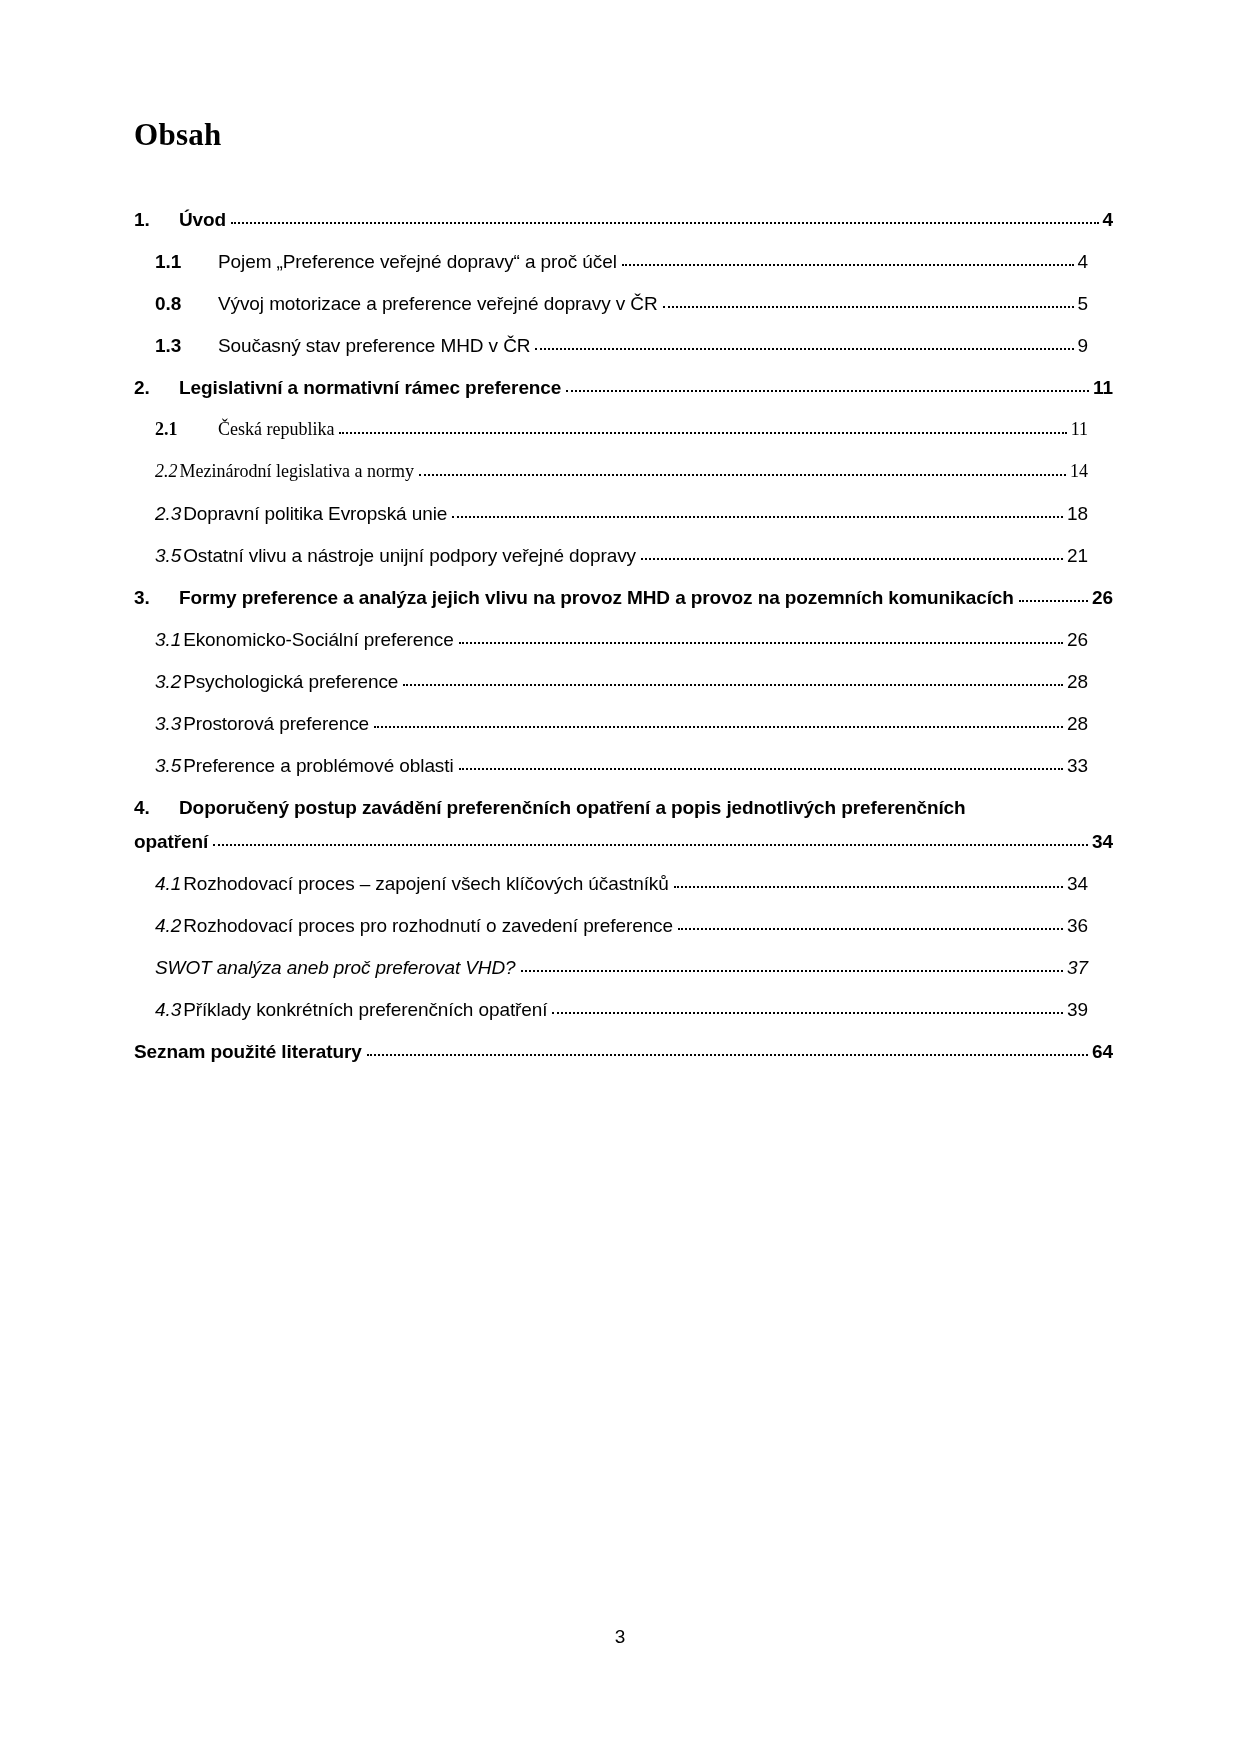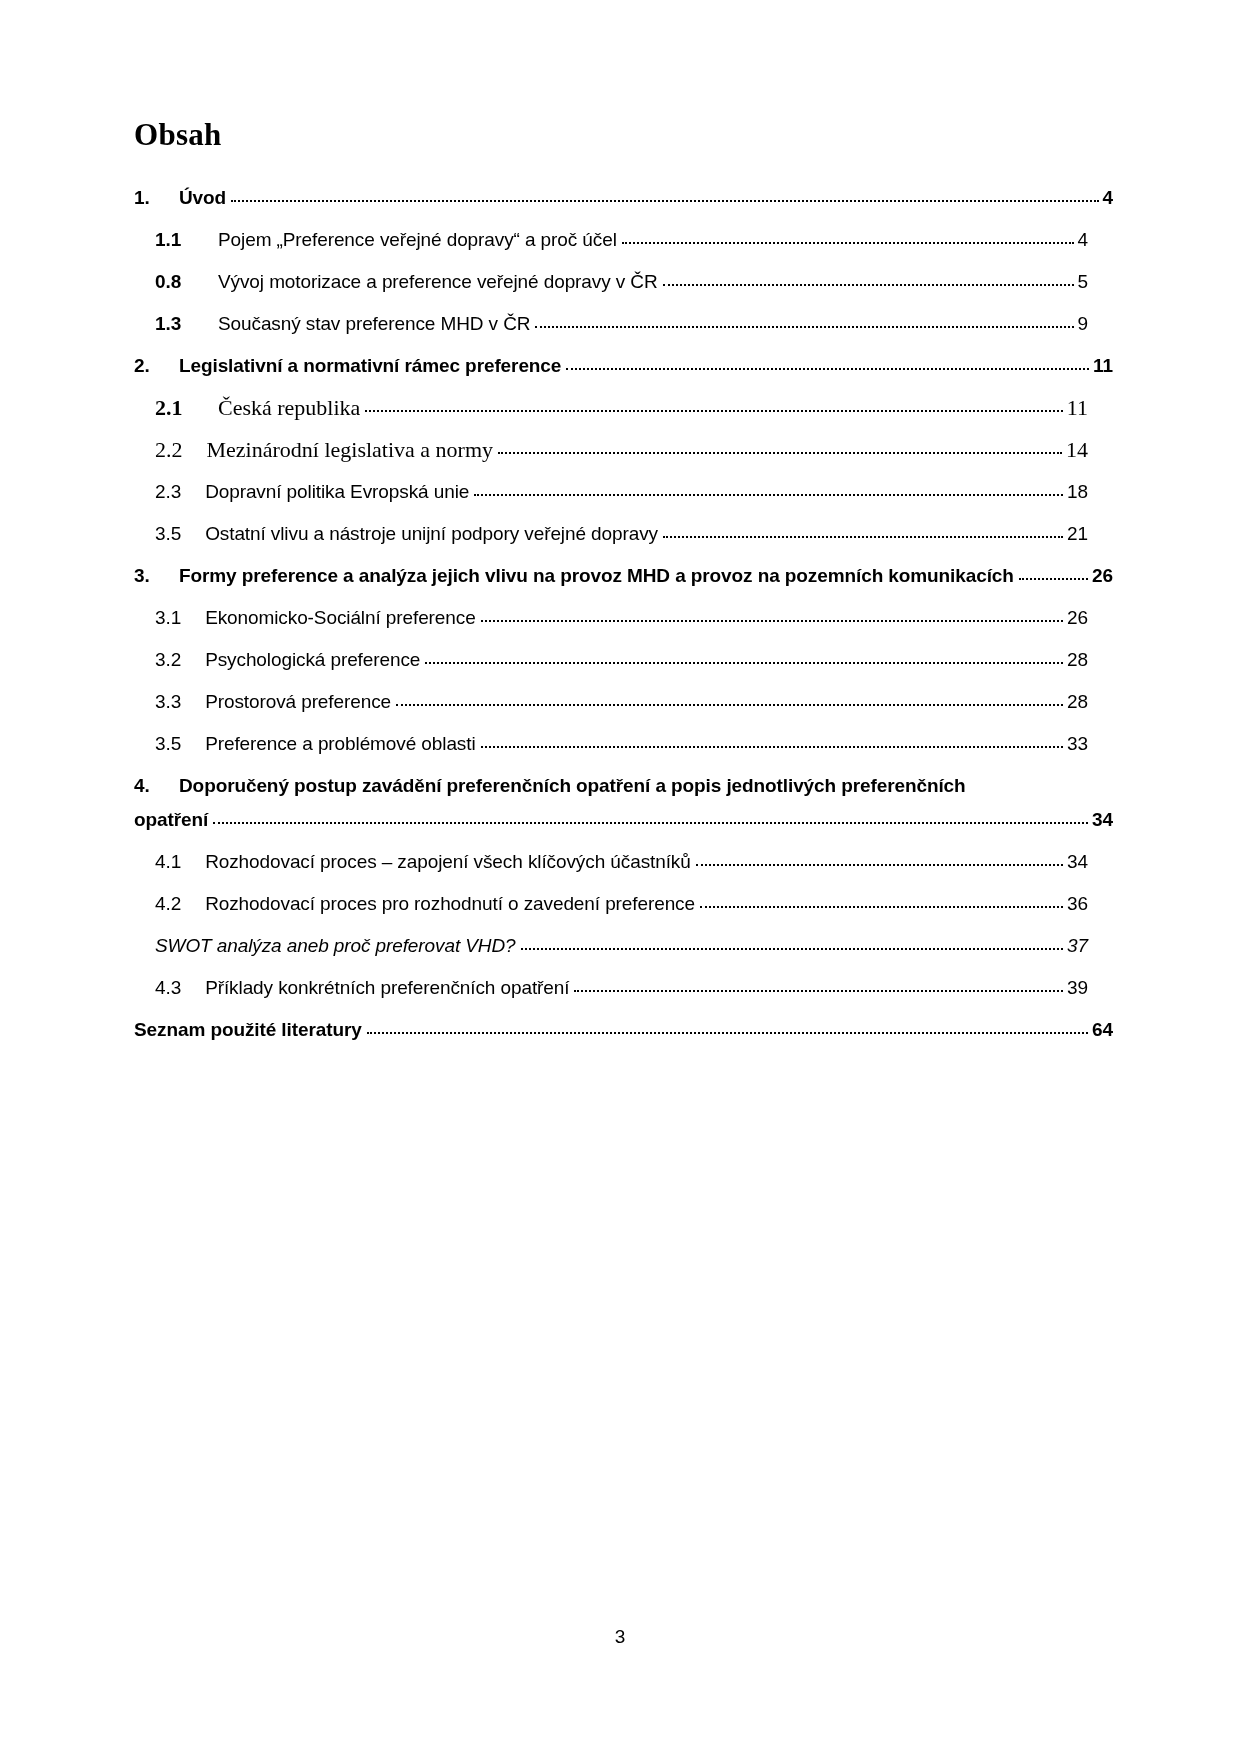--- a/index.html
+++ b/index.html
@@ -11,21 +11,21 @@
     box-sizing: border-box;
     padding: 118px 127px 0 134px;
     color: #000;
     overflow: hidden;
   }
   .toc-title {
     font-family: "Liberation Serif", "DejaVu Serif", serif;
     font-weight: 700;
     font-size: 31px;
     line-height: 34px;
-    margin: 0 0 32px 0;
+    margin: 0 0 54px 0;
     letter-spacing: 0.3px;
   }
   .toc { width: 979px; }
   .row {
     display: flex;
     align-items: baseline;
     min-height: 27px;
     margin-bottom: 15px;
     font-family: "Liberation Sans", "DejaVu Sans", sans-serif;
     font-size: 19px;
@@ -45,28 +45,28 @@
   .row .pagenum { flex: 0 0 auto; white-space: nowrap; }
 
   
   .h1, .h1-nolead, .h1-cont, .h1-flush { font-weight: 700; }
   .h1 .num, .h1-nolead .num { width: 45px; flex: 0 0 45px; }
   .h1 .leader, .h1-cont .leader, .h1-flush .leader { border-bottom-width: 2.4px; }
 
   
   .sub, .sub-tab, .sub-serif, .sub-tab-serif, .sub-italic { margin-left: 21px; }
   .sub-tab .num, .sub-tab-serif .num { width: 63px; flex: 0 0 63px; font-weight: bold; }
-  .sub .num, .sub-serif .num { margin-right: 24px; }
+  .sub .num, .sub-serif .num { margin-right: 2px; font-style: italic; }
   .sub .pagenum, .sub-tab .pagenum, .sub-serif .pagenum,
   .sub-tab-serif .pagenum, .sub-italic .pagenum { margin-right: 25px; }
 
   
   .sub-serif, .sub-tab-serif {
     font-family: "Liberation Serif", "DejaVu Serif", serif;
-    font-size: 22px;
+    font-size: 18px;
     letter-spacing: 0;
     align-items: center;
   }
   
   .sub-italic { font-style: italic; }
 
   
   .h1-nolead { margin-bottom: 7px; }
 
   .footer-pagenum {

